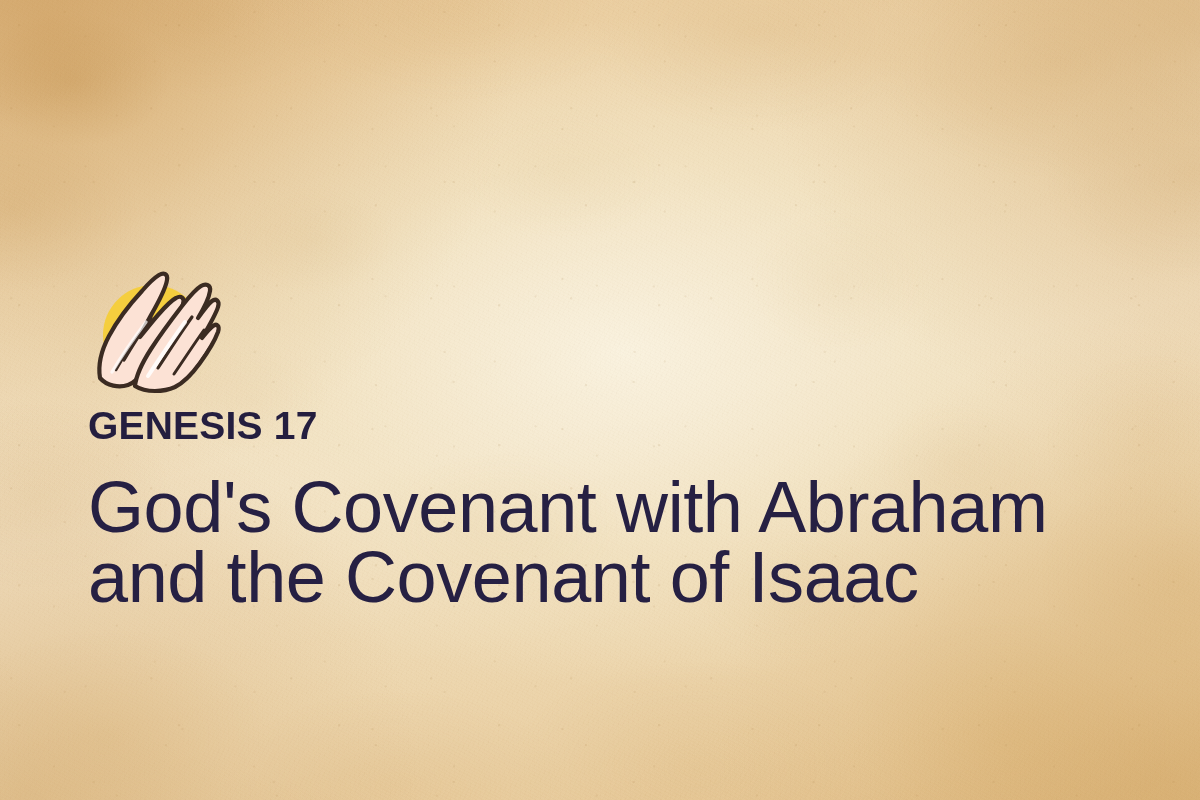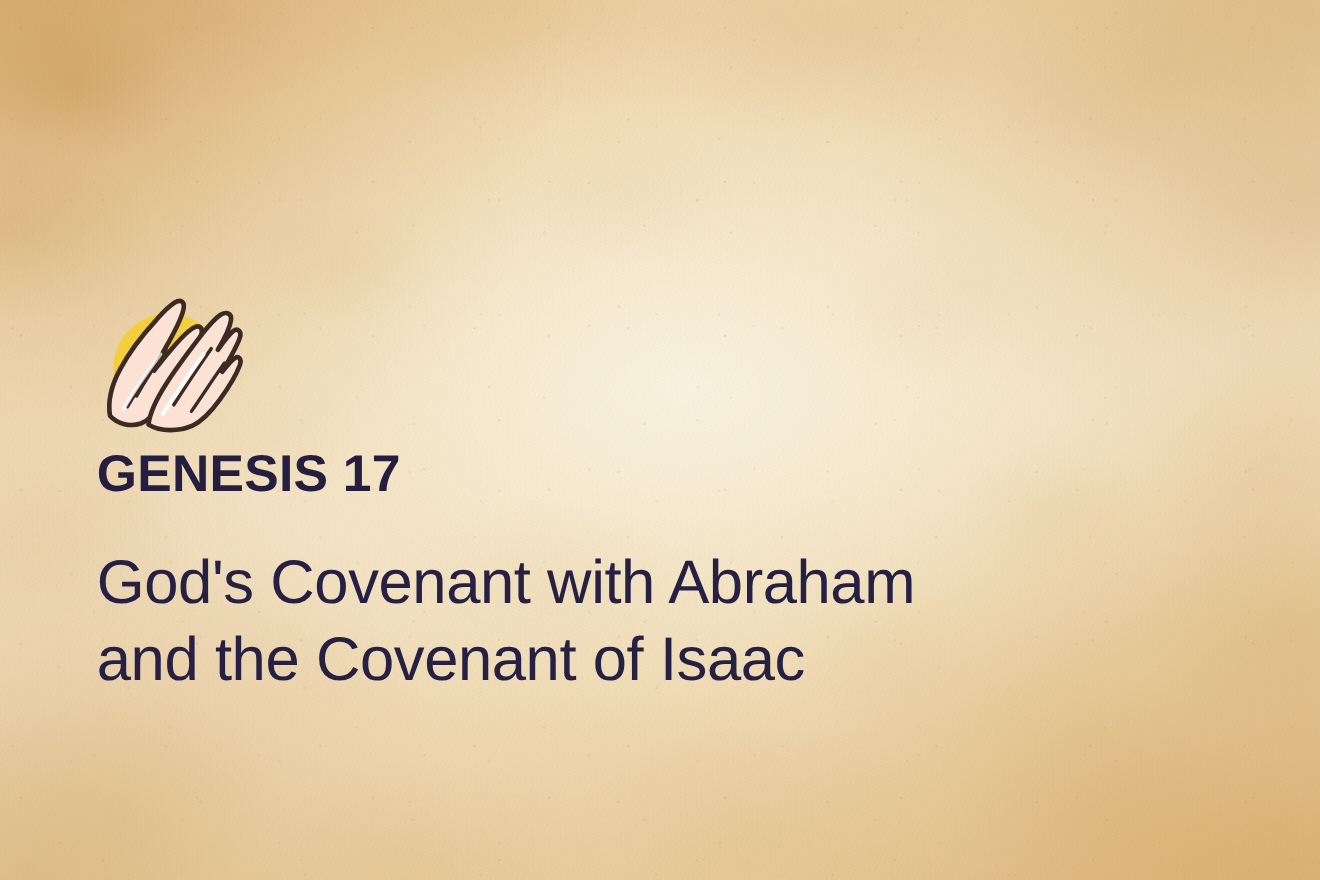--- a/index.html
+++ b/index.html
@@ -147,35 +147,35 @@
     height: 132px;
     overflow: visible;
   }
 
   .eyebrow {
     position: absolute;
     left: 0;
     top: 406px;
     margin: 0;
     font-family: "Liberation Sans", sans-serif;
-    font-size: 47px;
+    font-size: 39px;
     font-weight: 700;
     letter-spacing: 0.2px;
     line-height: 1.0;
     color: #241e3f;
     white-space: nowrap;
   }
 
   .headline {
     position: absolute;
     left: 0;
-    top: 494px;
+    top: 472px;
     margin: 0;
     font-family: "Liberation Sans", sans-serif;
-    font-size: 56px;
+    font-size: 72px;
     font-weight: 400;
     line-height: 70px;
     letter-spacing: -0.4px;
     color: #262043;
     white-space: nowrap;
   }
   .headline .hl-line { display: block; }
 </style>
 </head>
 <body>

